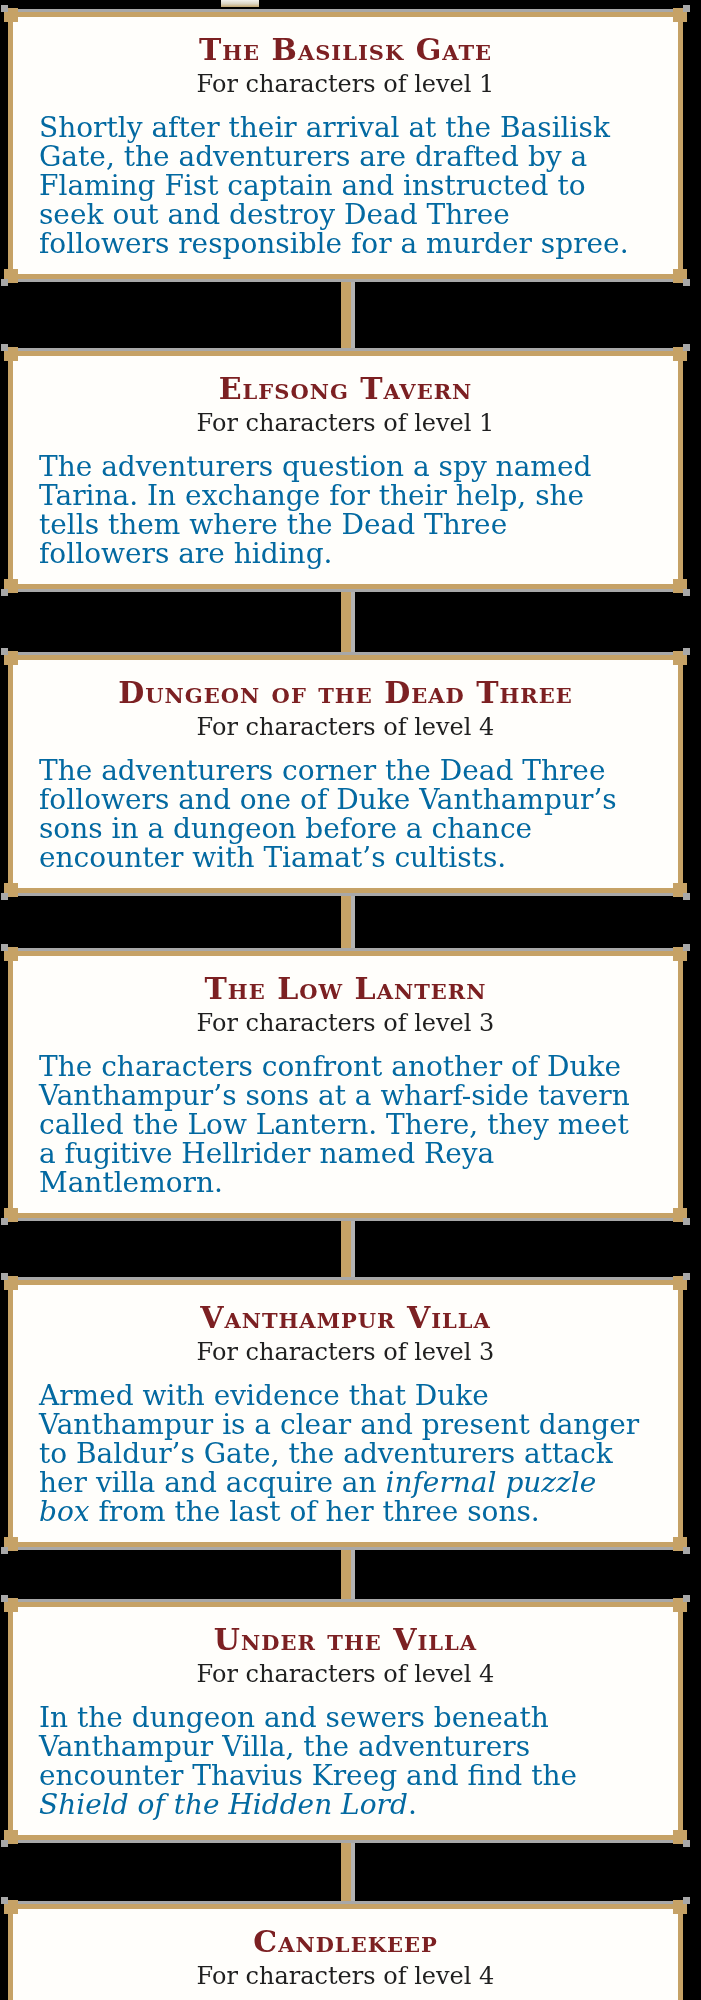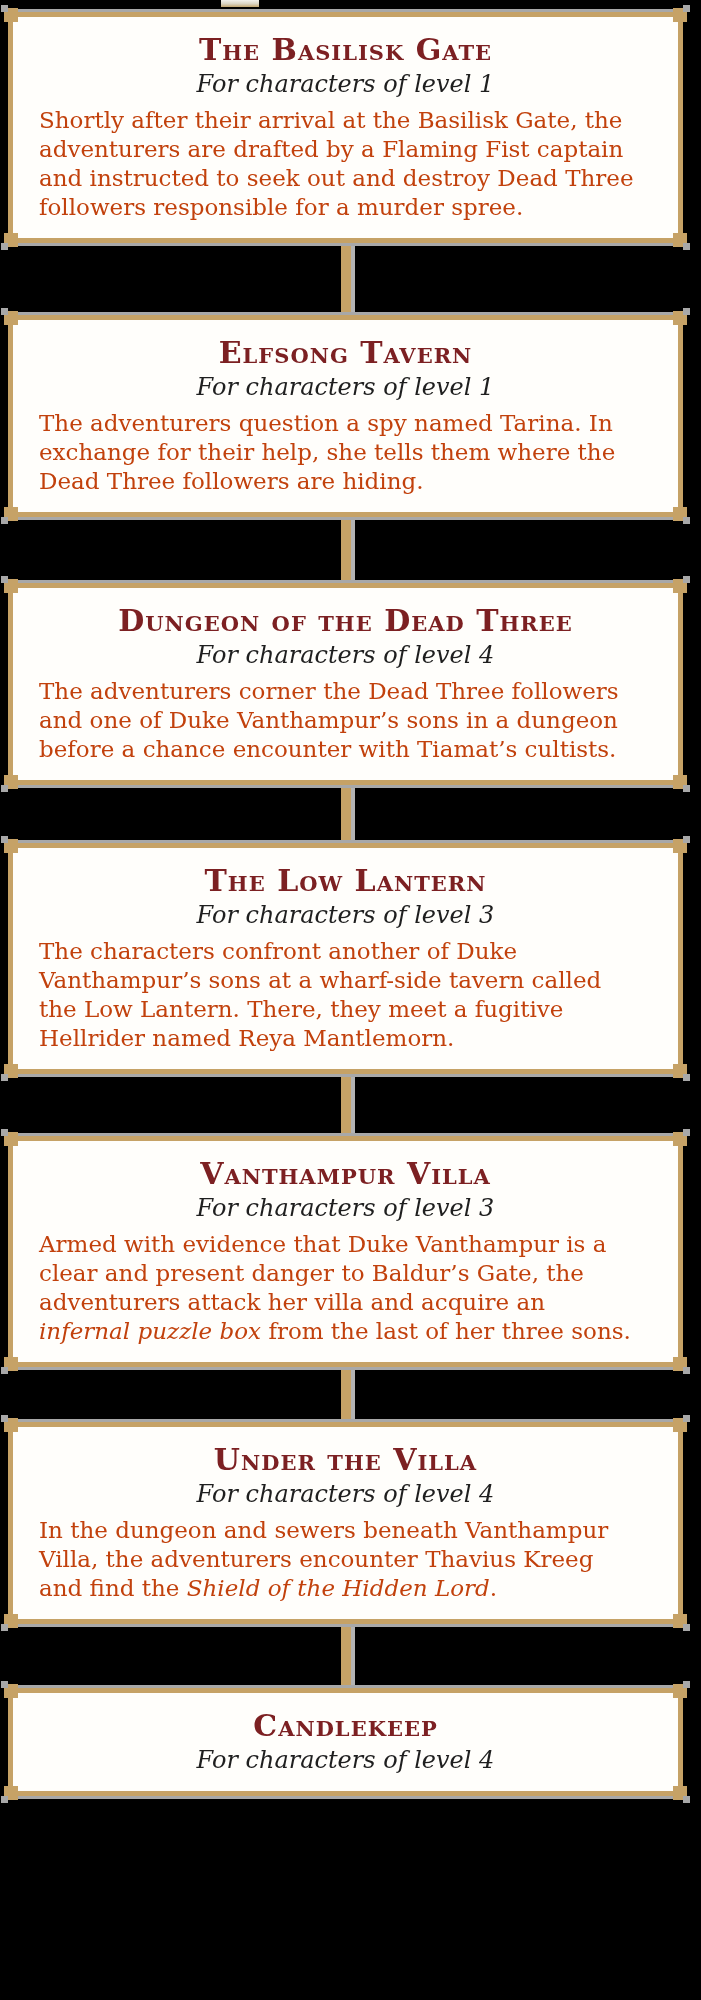--- a/index.html
+++ b/index.html
@@ -57,31 +57,30 @@
     font-variant: small-caps;
     font-weight: bold;
     font-size: 30px;
     line-height: 34px;
     letter-spacing: 1px;
     color: #7c2022;
   }
   .node .subtitle {
     margin: 2px 20px 0 20px;
     text-align: center;
-    font-style: italic;
     font-size: 24px;
     line-height: 30px;
     color: #1f1f1f;
   }
   .node .body {
-    margin: 7px 38px 0 26px;
-    font-size: 23px;
+    margin: 14px 38px 0 26px;
+    font-size: 28px;
     line-height: 29px;
     text-align: left;
-    color: #c2410c;
+    color: #0369a1;
   }
   .node .body em { }
 
   .connector {
     width: 10px;
     margin: 0 auto;
     background: #c6a266;
     box-shadow: 4px 0 0 #b3b3b3;
   }
 </style>

